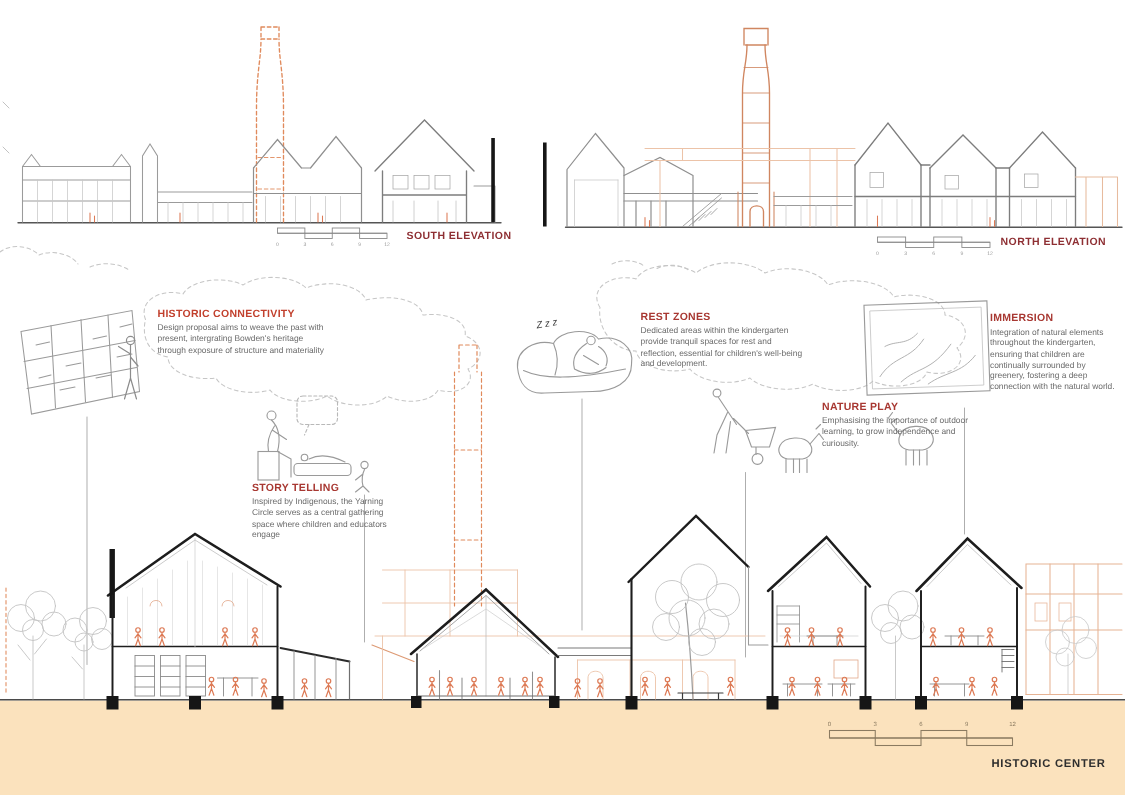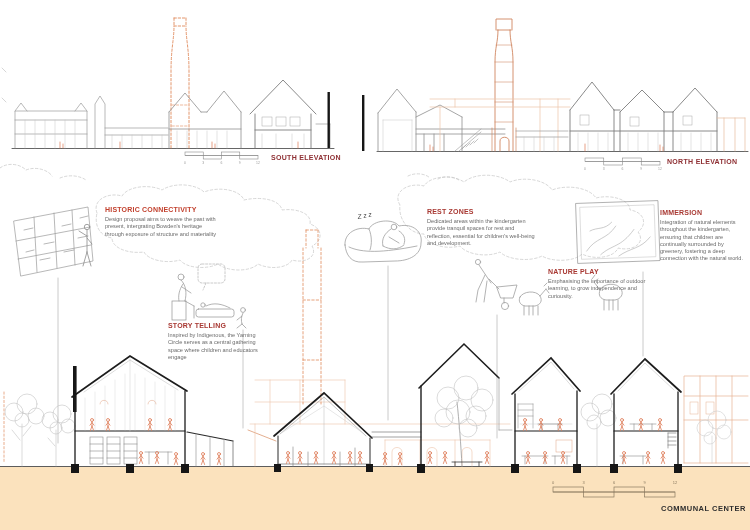--- a/index.html
+++ b/index.html
@@ -386,15 +386,15 @@
 </div>
 <div class="anno" style="left:548px;top:268px;width:106px">
   <div class="anno-title t-red">NATURE PLAY</div>
   <div class="anno-body">Emphasising the importance of outdoor learning, to grow independence and curiousity.</div>
 </div>
 <div class="anno" style="left:660px;top:209px;width:88px">
   <div class="anno-title t-red">IMMERSION</div>
   <div class="anno-body">Integration of natural elements throughout the kindergarten, ensuring that children are continually surrounded by greenery, fostering a deep connection with the natural world.</div>
 </div>
 
-<div class="label section-label" style="left:661px;top:504px">COMMUNAL CENTER</div>
+<div class="label section-label" style="left:661px;top:504px">HISTORIC CENTER</div>
 
 </div>
 
 </body></html>

